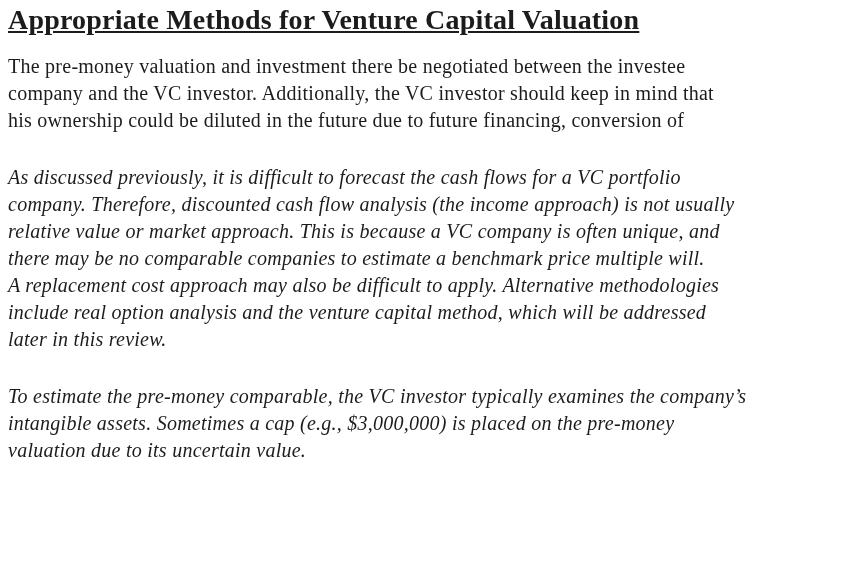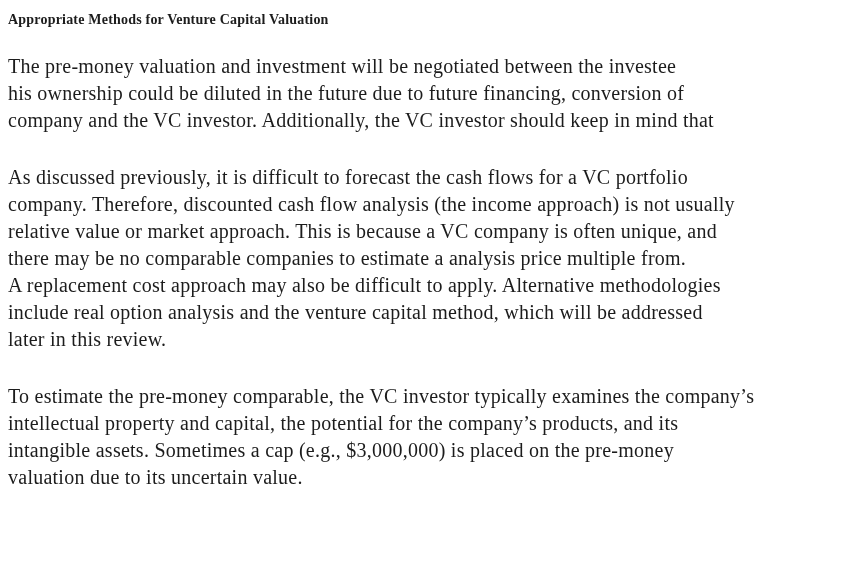--- a/index.html
+++ b/index.html
@@ -11,63 +11,64 @@
     width: 848px;
     height: 563px;
     overflow: hidden;
     font-family: "Liberation Serif", serif;
     color: #1c1c1c;
   }
   .doc {
     padding: 5px 10px 0 8px;
   }
   .doc-title {
-    font-size: 14px;
+    font-size: 28px;
     font-weight: bold;
     line-height: 29px;
     margin: 0 0 19px 0;
     letter-spacing: 0.2px;
     white-space: nowrap;
+    text-decoration: underline;
   }
   .paragraph {
     margin: 0;
   }
   .paragraph + .paragraph {
     margin-top: 30px;
+    font-style: italic;
   }
   .line {
     font-size: 20px;
     line-height: 27px;
     letter-spacing: 0.25px;
     white-space: nowrap;
   }
 </style>
 </head>
 <body>
 
 <div class="doc">
 
   <h1 class="doc-title">Appropriate Methods for Venture Capital Valuation</h1>
 
   <div class="paragraph">
-    <div class="line">The pre-money valuation and investment will be negotiated between the investee</div>
+    <div class="line">The pre-money valuation and investment there be negotiated between the investee</div>
+    <div class="line">company and the VC investor. Additionally, the VC investor should keep in mind that</div>
     <div class="line">his ownership could be diluted in the future due to future financing, conversion of</div>
-    <div class="line">company and the VC investor. Additionally, the VC investor should keep in mind that</div>
   </div>
 
   <div class="paragraph">
     <div class="line">As discussed previously, it is difficult to forecast the cash flows for a VC portfolio</div>
     <div class="line">company. Therefore, discounted cash flow analysis (the income approach) is not usually</div>
     <div class="line">relative value or market approach. This is because a VC company is often unique, and</div>
-    <div class="line">there may be no comparable companies to estimate a analysis price multiple from.</div>
+    <div class="line">there may be no comparable companies to estimate a benchmark price multiple will.</div>
     <div class="line">A replacement cost approach may also be difficult to apply. Alternative methodologies</div>
     <div class="line">include real option analysis and the venture capital method, which will be addressed</div>
     <div class="line">later in this review.</div>
   </div>
 
   <div class="paragraph">
     <div class="line">To estimate the pre-money comparable, the VC investor typically examines the company’s</div>
-    <div class="line">intellectual property and capital, the potential for the company’s products, and its</div>
     <div class="line">intangible assets. Sometimes a cap (e.g., $3,000,000) is placed on the pre-money</div>
     <div class="line">valuation due to its uncertain value.</div>
   </div>
 
 </div>
 
 </body></html>

